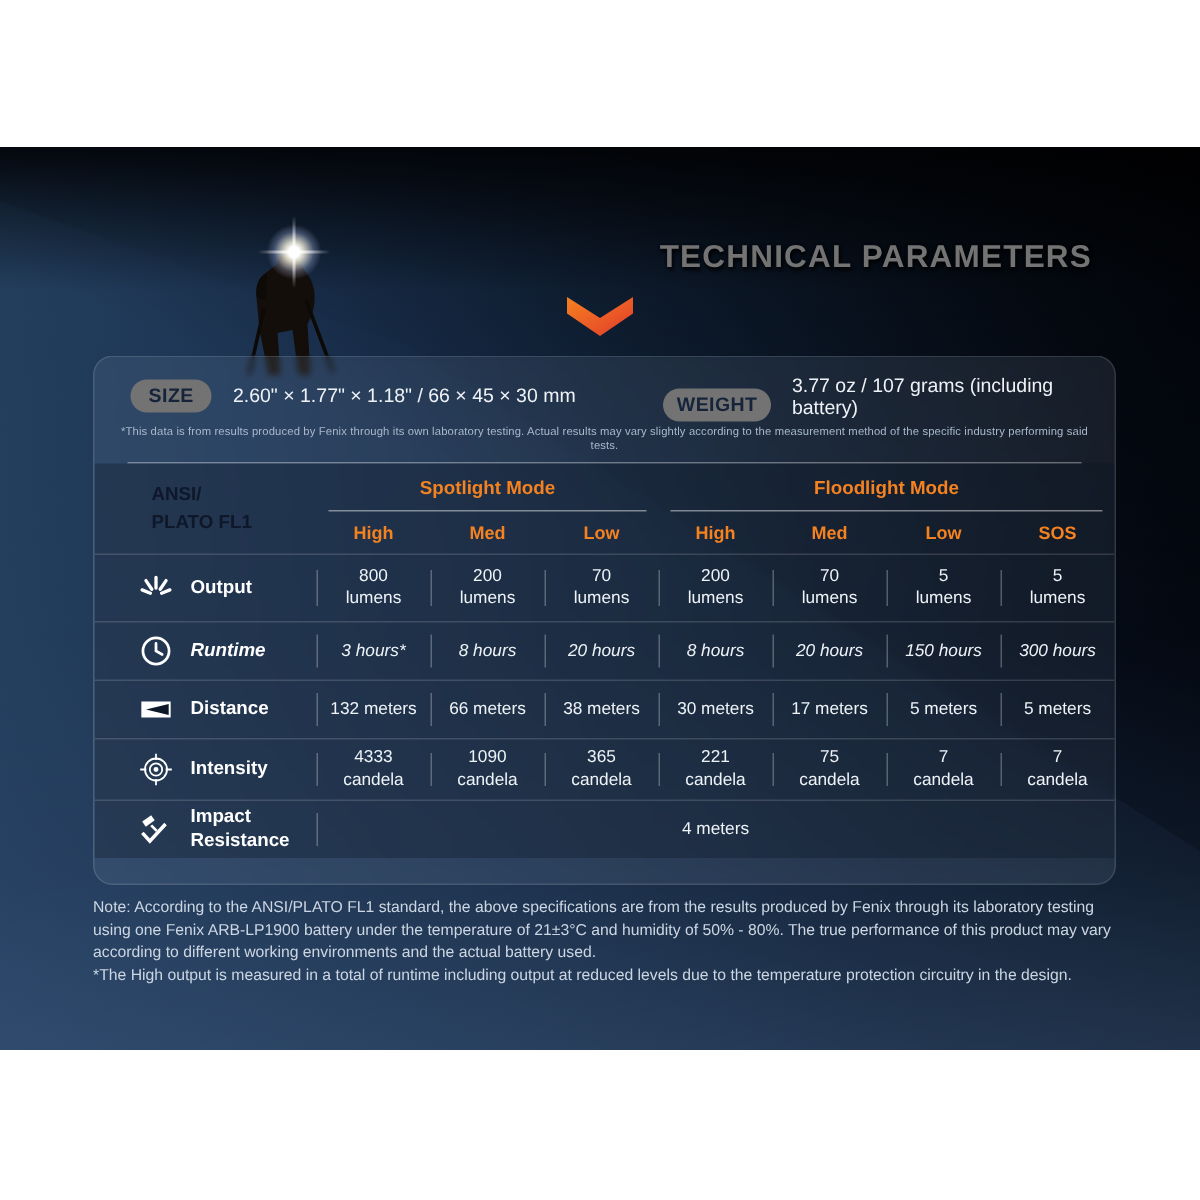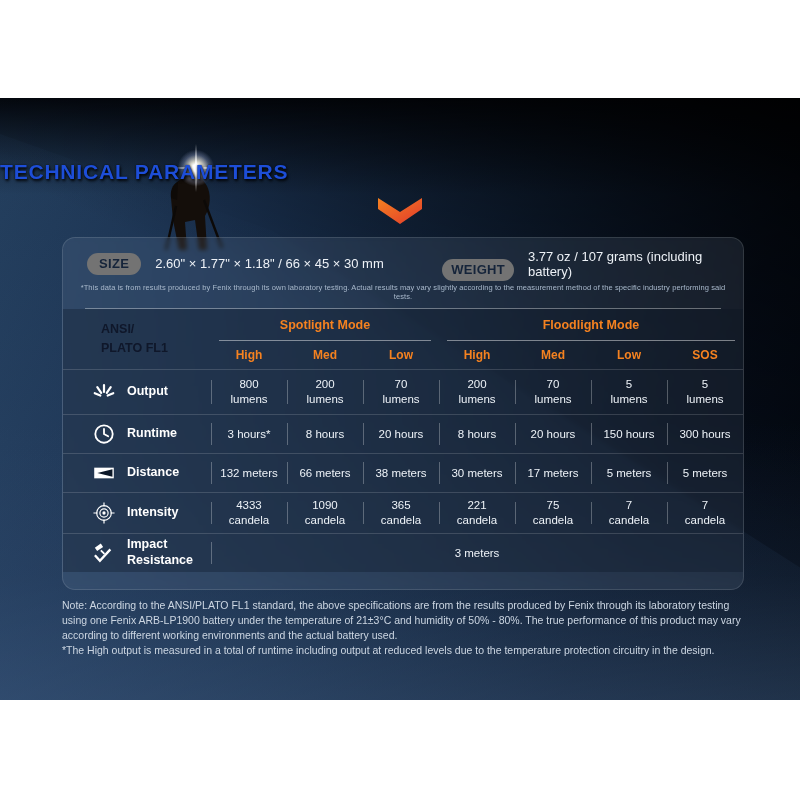--- a/index.html
+++ b/index.html
@@ -33,22 +33,22 @@
     background:radial-gradient(circle, #ffffff 0%, #ffffff 14%, rgba(255,250,230,0.8) 26%, rgba(190,205,255,0.28) 52%, transparent 72%);
   }
   .lamp-glow::before,.lamp-glow::after{
     content:'';position:absolute;background:linear-gradient(90deg, transparent, rgba(255,255,255,0.95), transparent);
   }
   .lamp-glow::before{left:-6px;right:-6px;top:17px;height:2px;}
   .lamp-glow::after{top:-6px;bottom:-6px;left:17px;width:2px;
     background:linear-gradient(180deg, transparent, rgba(255,255,255,0.95), transparent);}
   
   .title{
-    position:absolute;left:0;top:160px;width:728px;text-align:left;
-    font-size:21px;font-weight:bold;letter-spacing:0.8px;color:#1d4ed8;
+    position:absolute;left:0;top:160px;width:728px;text-align:right;
+    font-size:21px;font-weight:bold;letter-spacing:0.8px;color:#737373;
     text-shadow:1px 2px 3px rgba(0,0,0,0.95), 0 0 2px rgba(0,0,0,0.6);
   }
   .chevron{position:absolute;left:378px;top:198px;}
   
   .panel{
     position:absolute;left:62px;top:237px;width:682px;height:353px;
     background:rgba(142,162,192,0.14);
     border:1px solid rgba(255,255,255,0.12);
     border-radius:13px;overflow:hidden;box-sizing:border-box;
     backdrop-filter:blur(2px);
@@ -90,21 +90,21 @@
   .lvl{
     grid-row:2;display:flex;align-items:center;justify-content:center;
     color:#f58220;font-weight:bold;font-size:12px;
   }
   .t-row{
     display:grid;grid-template-columns:148px repeat(7,1fr);
     background:rgba(9,18,33,0.30);border-top:1px solid rgba(255,255,255,0.15);
   }
   .t-row.span2{grid-template-columns:148px 1fr;}
   .r-output{height:44px;}
-  .r-runtime{height:38px;}
+  .r-runtime{height:38px;font-style:italic;}
   .r-distance{height:38px;}
   .r-intensity{height:40px;}
   .r-impact{height:38px;}
   .r-water{height:32px;}
   .cell{display:flex;align-items:center;justify-content:center;text-align:center;}
   .label-cell{justify-content:flex-start;text-align:left;padding-left:28px;gap:10px;}
   .lbl{color:#ffffff;font-weight:bold;font-size:12.5px;white-space:pre-line;line-height:1.25;}
   .val{
     position:relative;color:#eef3f8;font-size:11.5px;line-height:1.3;white-space:pre-line;
   }
@@ -280,21 +280,21 @@
       <span class="icon">
         <svg width="22" height="20" viewBox="0 0 24 22">
           <rect x="2.5" y="2.5" width="8" height="4.5" transform="rotate(-35 6.5 4.8)" fill="#fff"></rect>
           <line x1="8.5" y1="8" x2="12.5" y2="12" stroke="#fff" stroke-width="2"></line>
           <path d="M2 13.5 l5.5 6 L19 7" stroke="#fff" stroke-width="2.6" fill="none"></path>
         </svg>
       </span>
       <span class="lbl">Impact
 Resistance</span>
     </div>
-    <div class="cell val">3 meters</div>
+    <div class="cell val">4 meters</div>
   </div>
 
 
 </div>
 
 <div class="notes">
   <p>Note: According to the ANSI/PLATO FL1 standard, the above specifications are from the results produced by Fenix through its laboratory testing using one Fenix ARB-LP1900 battery under the temperature of 21±3°C and humidity of 50% - 80%. The true performance of this product may vary according to different working environments and the actual battery used.</p>
   <p>*The High output is measured in a total of runtime including output at reduced levels due to the temperature protection circuitry in the design.</p>
 </div>
 

